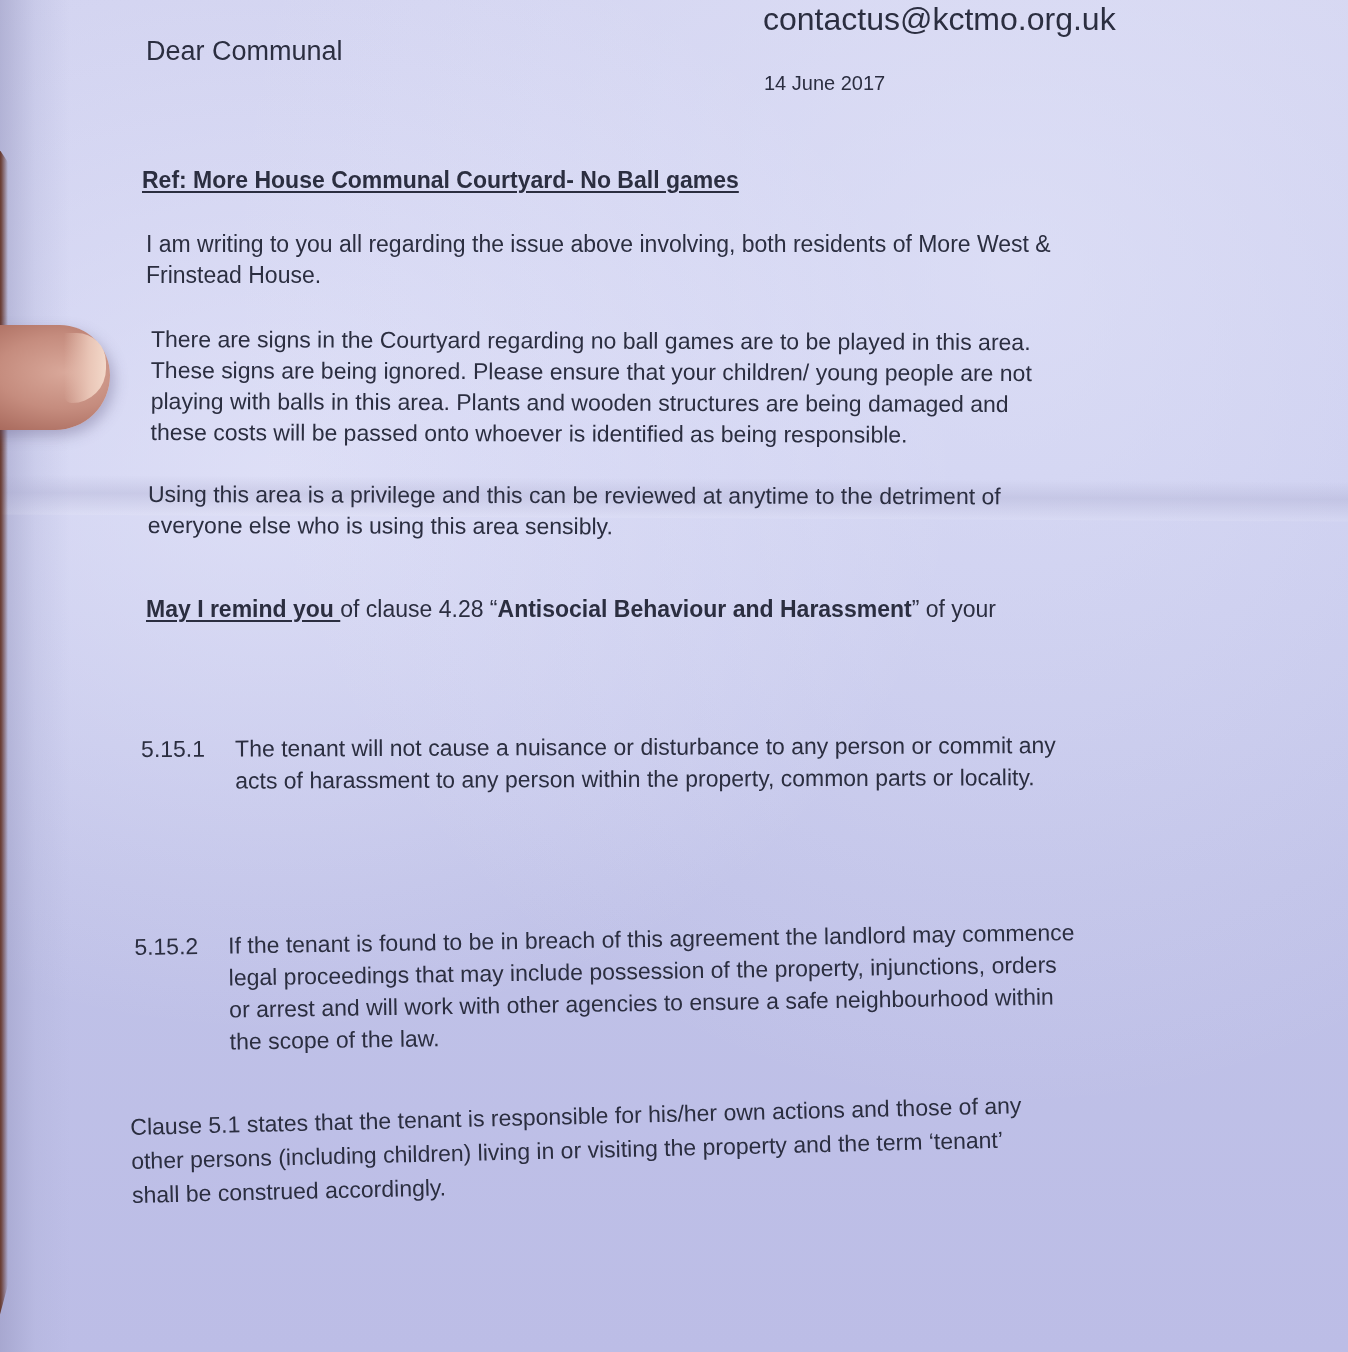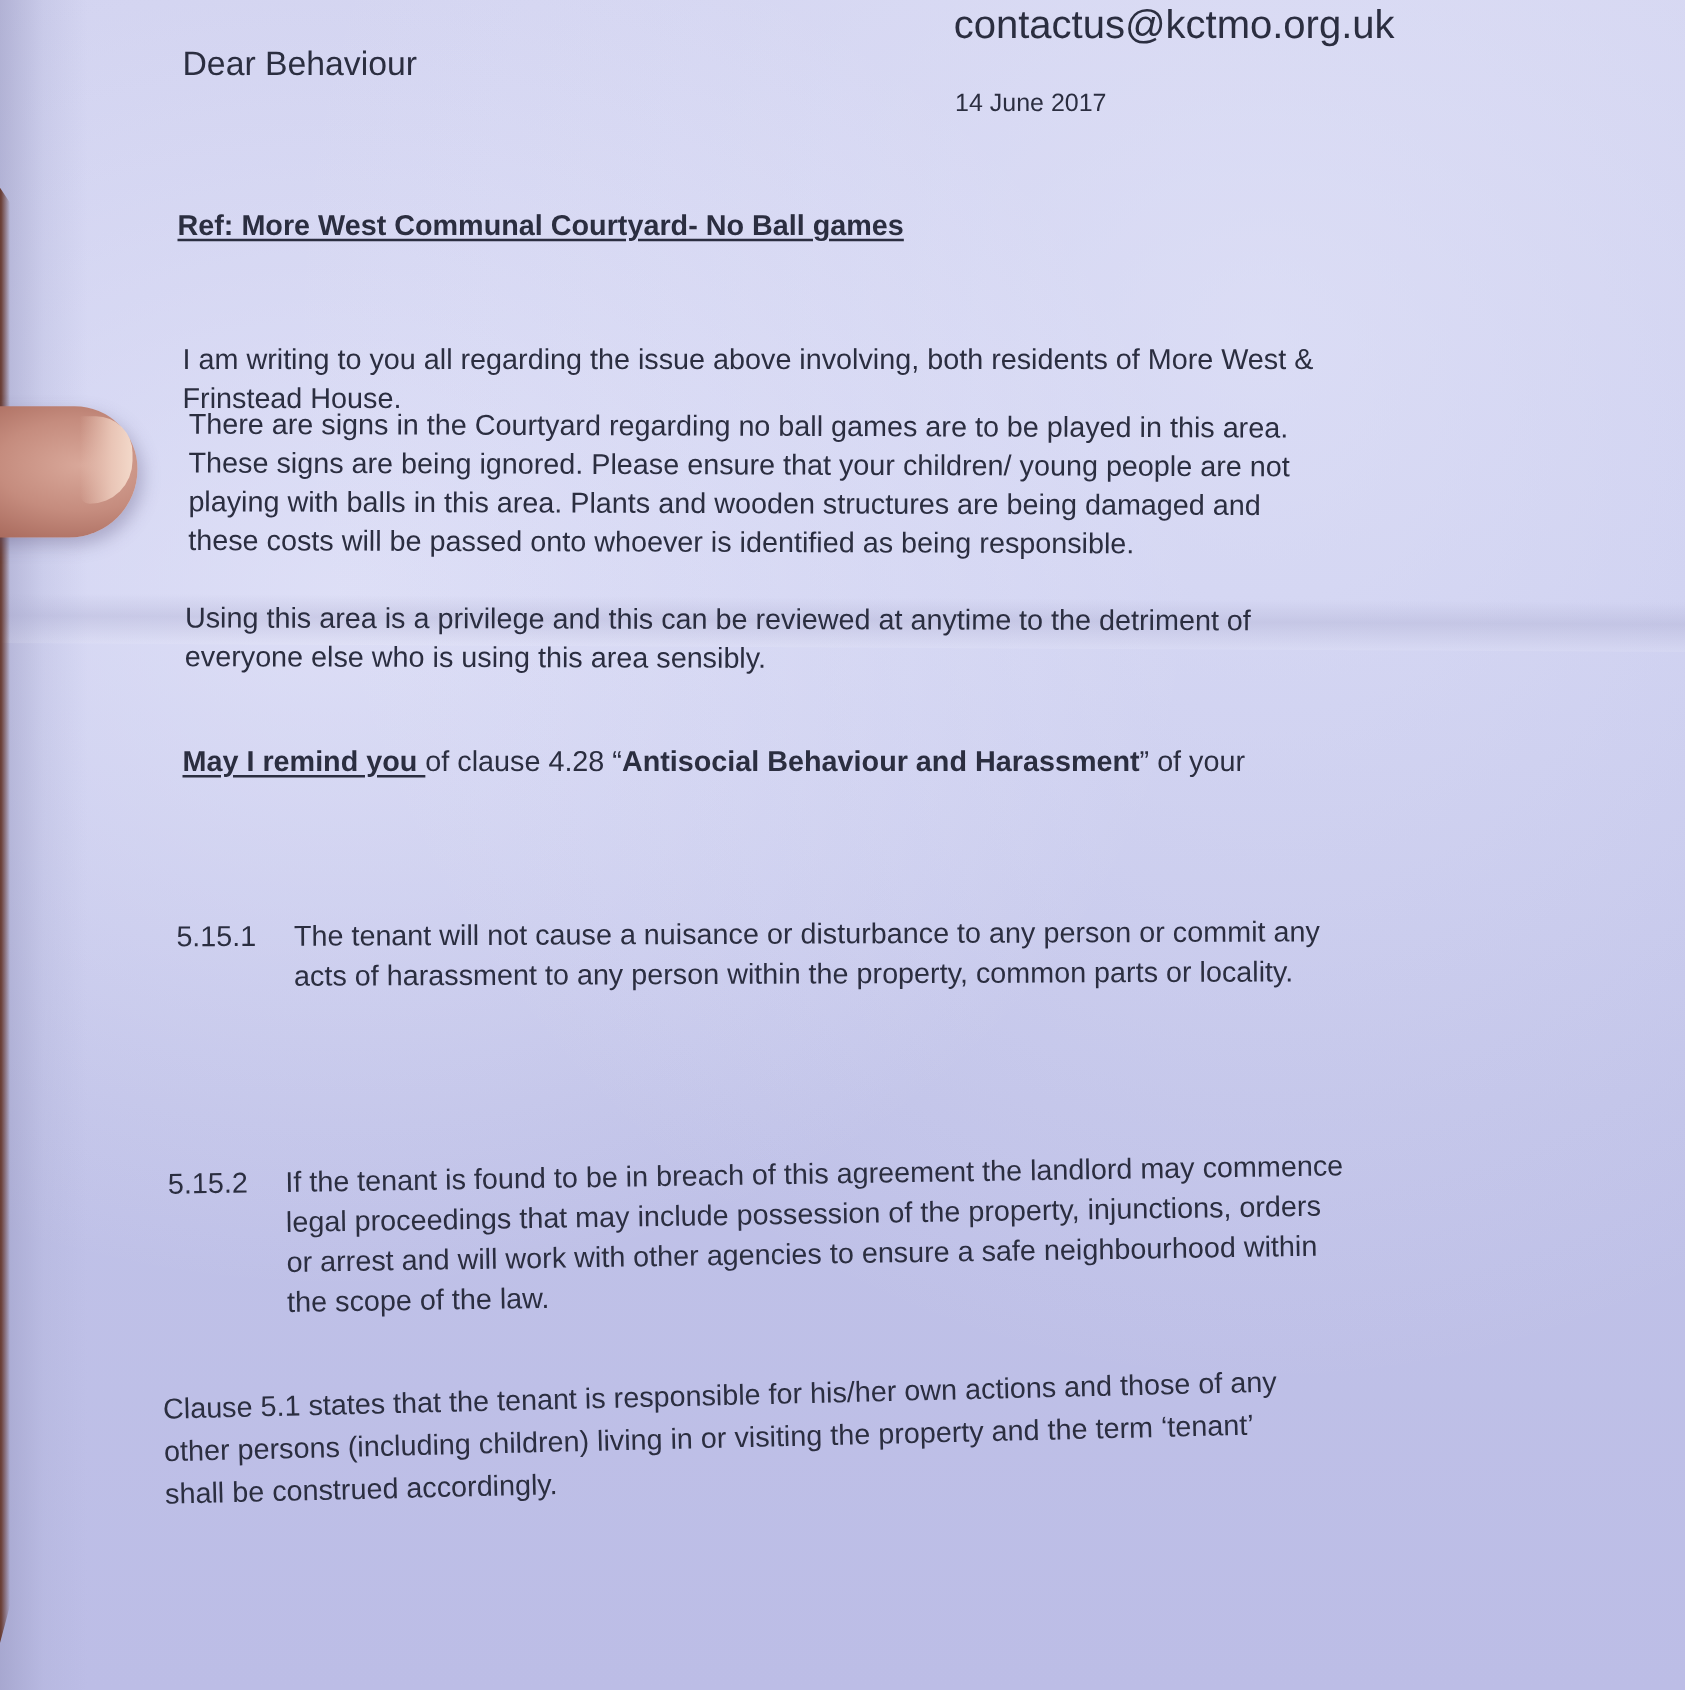--- a/index.html
+++ b/index.html
@@ -71,21 +71,21 @@
     .salutation { left: 146px; top: 36px; font-size: 27px; }
     .contact { left: 763px; top: 4px; font-size: 32px; }
     .date { left: 764px; top: 68px; font-size: 20px; }
     .ref {
       left: 142px; top: 165px;
       font-weight: bold;
       text-decoration: underline;
       text-underline-offset: 3px;
       font-size: 23px;
     }
-    .p1 { left: 146px; top: 229px; margin-top: 43px; }
+    .p1 { left: 146px; top: 229px; }
     .p2 { left: 151px; top: 324px; transform: rotate(0.2deg); transform-origin: left top; }
     .p3 { left: 148px; top: 479px; transform: rotate(0.15deg); transform-origin: left top; }
     .p4 { left: 146px; top: 594px; }
     .p4 .u { font-weight: bold; text-decoration: underline; text-underline-offset: 3px; margin-top: 40px; }
     .p4 .b { font-weight: bold; }
 
     .clause {
       position: absolute;
       display: flex;
       white-space: nowrap;
@@ -104,24 +104,24 @@
 
 <div class="photo">
   <div class="left-shade"></div>
   <div class="fold"></div>
   <div class="finger-dark"></div>
   <div class="finger">
     <div class="nail"></div>
   </div>
 
   <div class="text contact">contactus@kctmo.org.uk</div>
-  <div class="text salutation">Dear Behaviour</div>
+  <div class="text salutation">Dear Communal</div>
   <div class="text date">14 June 2017</div>
 
-  <div class="text ref">Ref: More West Communal Courtyard- No Ball games</div>
+  <div class="text ref">Ref: More House Communal Courtyard- No Ball games</div>
 
   <div class="text p1">
     <span class="line">I am writing to you all regarding the issue above involving, both residents of More West &amp;</span>
     <span class="line">Frinstead House.</span>
   </div>
 
   <div class="text p2">
     <span class="line">There are signs in the Courtyard regarding no ball games are to be played in this area.</span>
     <span class="line">These signs are being ignored. Please ensure that your children/ young people are not</span>
     <span class="line">playing with balls in this area. Plants and wooden structures are  being damaged and</span>

